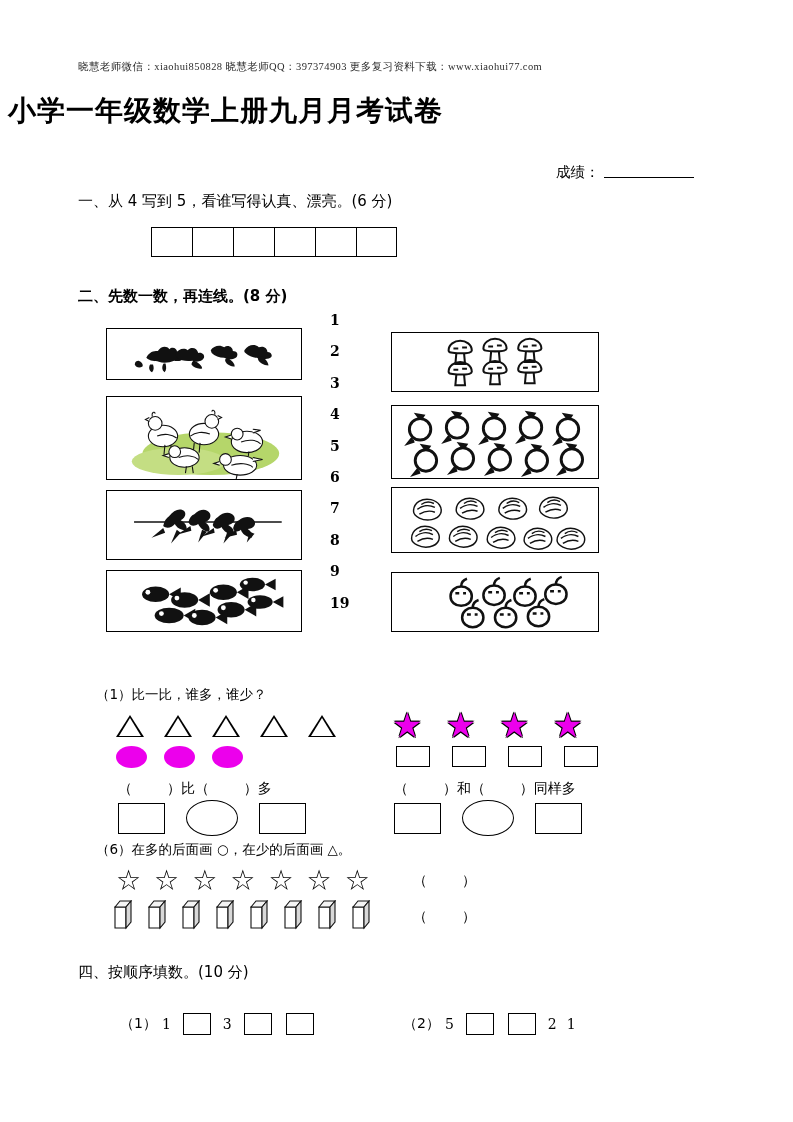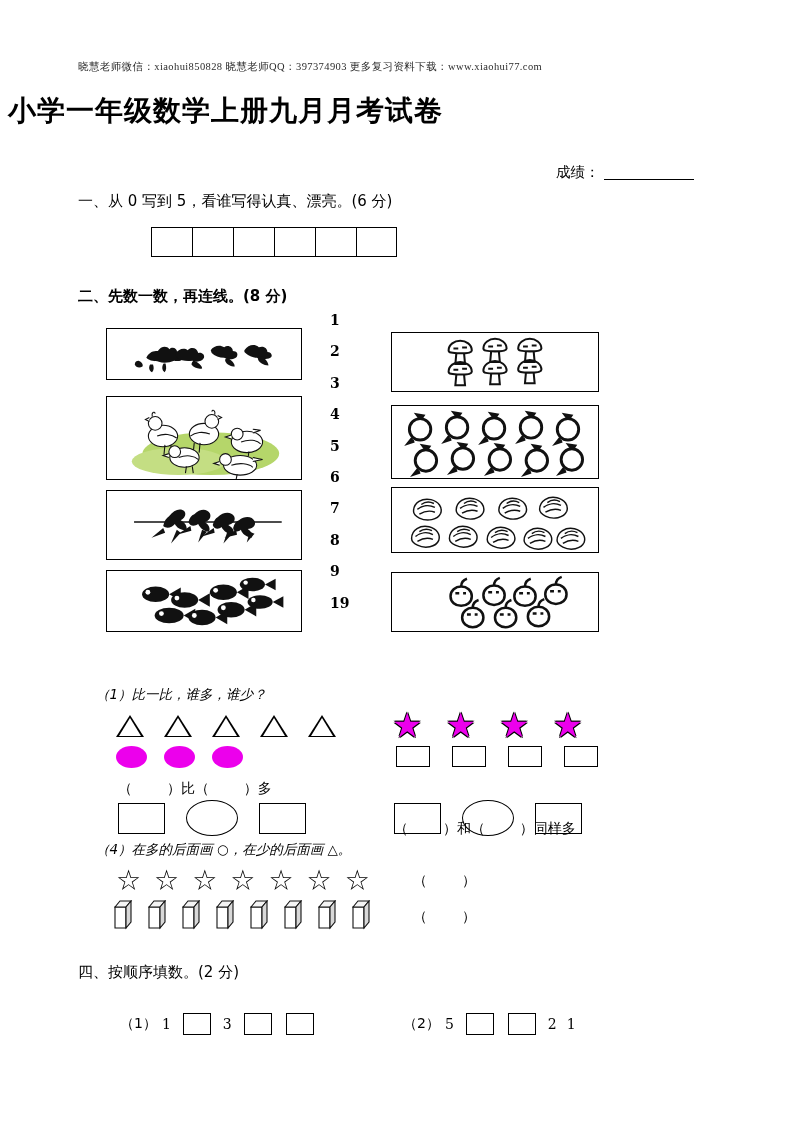--- a/index.html
+++ b/index.html
@@ -49,21 +49,21 @@
   }
 
   
   .score-line {
     position: absolute;
     left: 548px;
     top: 163px;
     font-family: "DejaVu Sans", sans-serif;
     font-size: 14.5px;
     display: flex;
-    align-items: center;
+    align-items: flex-start;
   }
   .score-blank {
     display: inline-block;
     width: 90px;
     border-bottom: 1.6px solid #000;
     height: 14px;
     margin-left: 4px;
   }
 
   
@@ -71,21 +71,20 @@
     position: absolute;
     font-family: "DejaVu Sans", sans-serif;
     font-size: 15px;
     white-space: nowrap;
   }
   .q-sub {
     position: absolute;
     font-family: "DejaVu Sans", sans-serif;
     font-size: 13.5px;
     white-space: nowrap;
-    font-style: italic;
   }
 
   
   .writebox-row {
     position: absolute;
     left: 143px;
     top: 227px;
     display: flex;
   }
   .writebox {
@@ -210,21 +209,21 @@
 
   <div class="ad-header">晓慧老师微信：xiaohui850828  晓慧老师QQ：397374903  更多复习资料下载：www.xiaohui77.com</div>
 
   <div class="doc-title">小学一年级数学上册九月月考试卷</div>
 
   <div class="score-line">
     <span>成绩：</span>
     <span class="score-blank"></span>
   </div>
 
-  <div class="q-head" style="left:70px; top:192px;">一、从 0 写到 5，看谁写得认真、漂亮。(6 分)</div>
+  <div class="q-head" style="left:70px; top:192px;">一、从 4 写到 5，看谁写得认真、漂亮。(6 分)</div>
   <div class="writebox-row">
     <div class="writebox"></div>
     <div class="writebox"></div>
     <div class="writebox"></div>
     <div class="writebox"></div>
     <div class="writebox"></div>
     <div class="writebox"></div>
   </div>
 
   <div class="q-head" style="left:70px; top:287px;font-weight:bold;">二、先数一数，再连线。(8 分)</div>
@@ -575,35 +574,35 @@
     <div class="star-filled">★</div>
   </div>
 
   <div class="shape-row" style="left:388px; top:746px; gap:22px;">
     <div class="small-rect"></div>
     <div class="small-rect"></div>
     <div class="small-rect"></div>
     <div class="small-rect"></div>
   </div>
 
-  <div class="paren-text" style="left:386px; top:780px;margin-top:40px;">
+  <div class="paren-text" style="left:386px; top:780px;">
     <span>（</span>
     <span style="display:inline-block;width:26px"></span>
     <span>）和（</span>
     <span style="display:inline-block;width:26px"></span>
     <span>）同样多</span>
   </div>
 
   <div class="shape-row" style="left:386px; top:800px; gap:21px;">
     <div class="ans-box"></div>
     <div class="ans-circle"></div>
     <div class="ans-box"></div>
   </div>
 
-  <div class="q-sub" style="left:88px; top:841px;">（4）在多的后面画 ○，在少的后面画 △。</div>
+  <div class="q-sub" style="left:88px; top:841px;">（6）在多的后面画 ○，在少的后面画 △。</div>
 
   <div class="shape-row" style="left:108px; top:868px; gap:13px;">
     <div class="star-outline">☆</div>
     <div class="star-outline">☆</div>
     <div class="star-outline">☆</div>
     <div class="star-outline">☆</div>
     <div class="star-outline">☆</div>
     <div class="star-outline">☆</div>
     <div class="star-outline">☆</div>
   </div>
@@ -670,21 +669,21 @@
           <polygon points="12,7 17,1 17,22 12,28" fill="#d8d8d8" stroke="#111" stroke-width="1.1"></polygon>
         </svg>
     </div>
   </div>
   <div class="paren-text" style="left:405px; top:908px;">
     <span>（</span>
     <span style="display:inline-block;width:26px"></span>
     <span>）</span>
   </div>
 
-  <div class="q-head" style="left:70px; top:963px;">四、按顺序填数。(2 分)</div>
+  <div class="q-head" style="left:70px; top:963px;">四、按顺序填数。(10 分)</div>
 
   <div class="seq-row" style="left:112px; top:1013px;">
     <span>（1）</span>
     <span class="seq-num">1</span>
     <span class="seq-box"></span>
     <span class="seq-num">3</span>
     <span class="seq-box"></span>
     <span class="seq-box"></span>
   </div>
 

